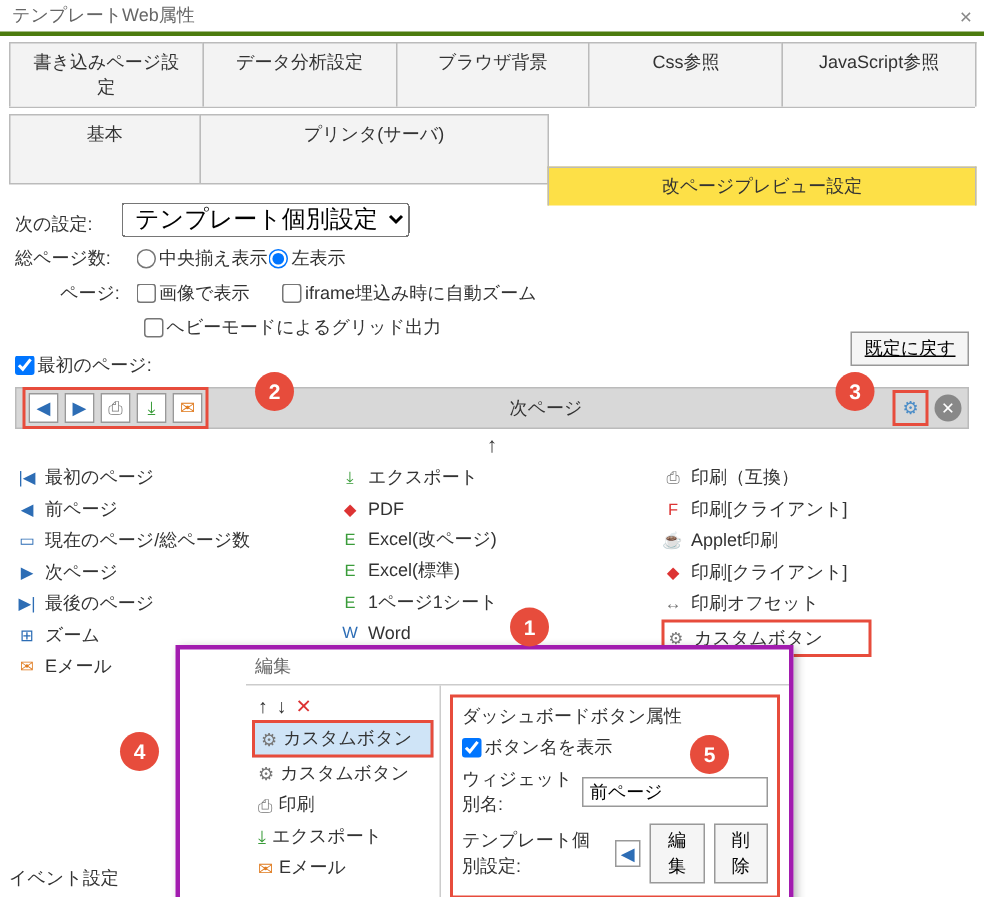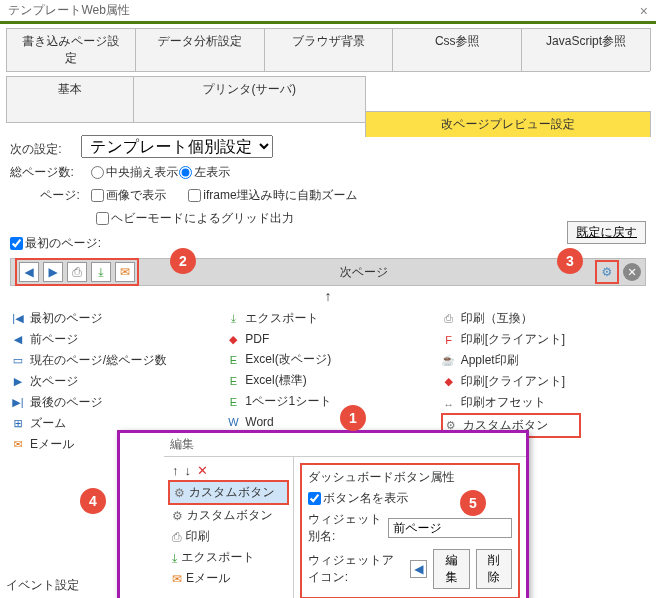--- a/index.html
+++ b/index.html
@@ -251,21 +251,21 @@
       <div class="grp">
         <div style="margin-bottom:4px">ダッシュボードボタン属性</div>
         <div class="prow">
             <label><input type="checkbox" checked="" style=""><span>ボタン名を表示</span></label>
           </div>
         <div class="prow">
           <span>ウィジェット別名:</span>
           <input class="textfield" value="前ページ" style="">
         </div>
         <div class="prow">
-          <span>ウィジェットアイコン:</span>
+          <span>テンプレート個別設定:</span>
           <span class="ic ic-blue" style="border:1px solid #999; padding:1px 3px">◀</span>
           <button class="btn">編集</button>
           <button class="btn">削除</button>
         </div>
       </div>
     </div>
   </div>
 </div>
 
 <div class="numcircle pos-1">1</div>

